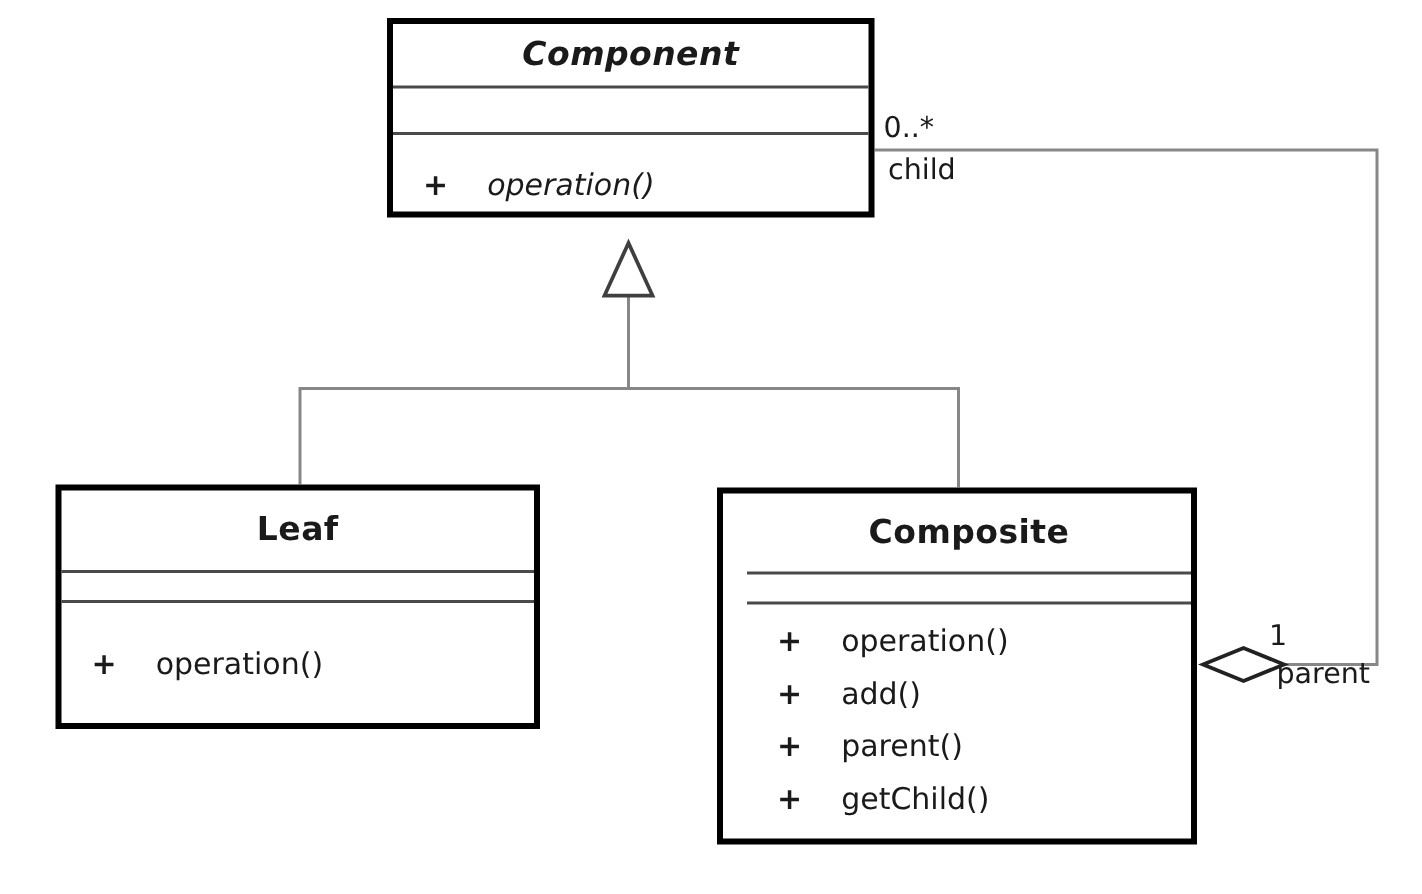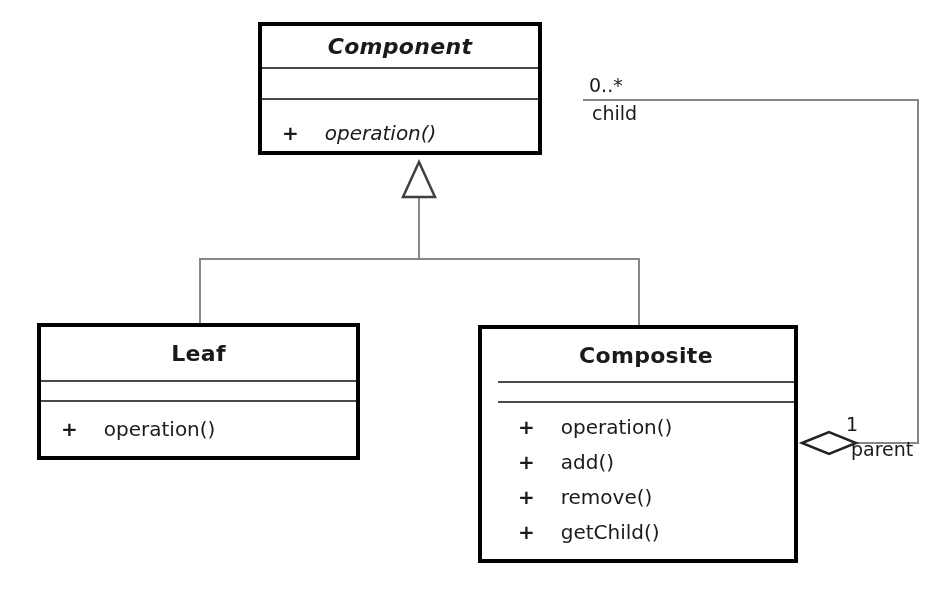--- a/index.html
+++ b/index.html
@@ -62,23 +62,23 @@
     gap: 26px;
     font-size: 20px;
     line-height: 35px;
     white-space: nowrap;
   }
   .method .vis { font-weight: bold; }
 
   .italic { font-style: italic; }
 
   
-  #box-component { left: 258px; top: 22px;  width: 284px; height: 133px; gap: 16px; }
+  #box-component { left: 258px; top: 12px;  width: 325px; height: 133px; gap: 16px; }
   #box-component .compartment-title { height: 57px; }
-  #box-leaf      { left: 37px;  top: 323px; width: 323px; height: 137px; justify-content: space-between; }
+  #box-leaf      { left: 37px;  top: 323px; width: 323px; height: 163px; justify-content: space-between; }
   #box-leaf .compartment-title { height: 55px; }
   #box-composite { left: 478px; top: 325px; width: 320px; height: 238px; padding-left: 16px; }
   #box-composite .compartment-title { height: 54px; }
 
   .edge-label {
     position: absolute;
     font-size: 19px;
     line-height: 22px;
     white-space: nowrap;
     color: #1a1a1a;
@@ -134,21 +134,21 @@
       <div class="method">
         <span class="vis">+</span>
         <span class="sig">operation()</span>
       </div>
       <div class="method">
         <span class="vis">+</span>
         <span class="sig">add()</span>
       </div>
       <div class="method">
         <span class="vis">+</span>
-        <span class="sig">remove()</span>
+        <span class="sig">parent()</span>
       </div>
       <div class="method">
         <span class="vis">+</span>
         <span class="sig">getChild()</span>
       </div>
     </div>
   </div>
 
   <div class="edge-label" id="label-child-mult">0..*</div>
   <div class="edge-label" id="label-child-role">child</div>

